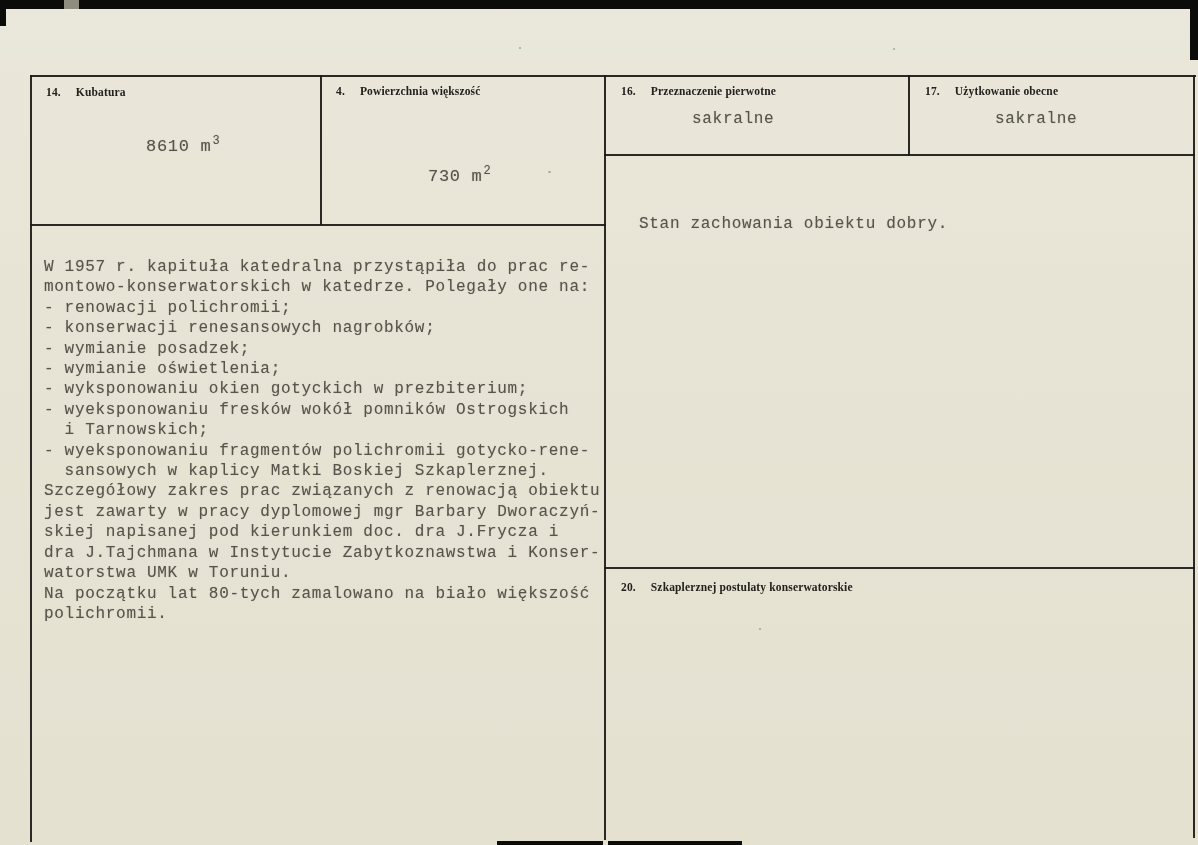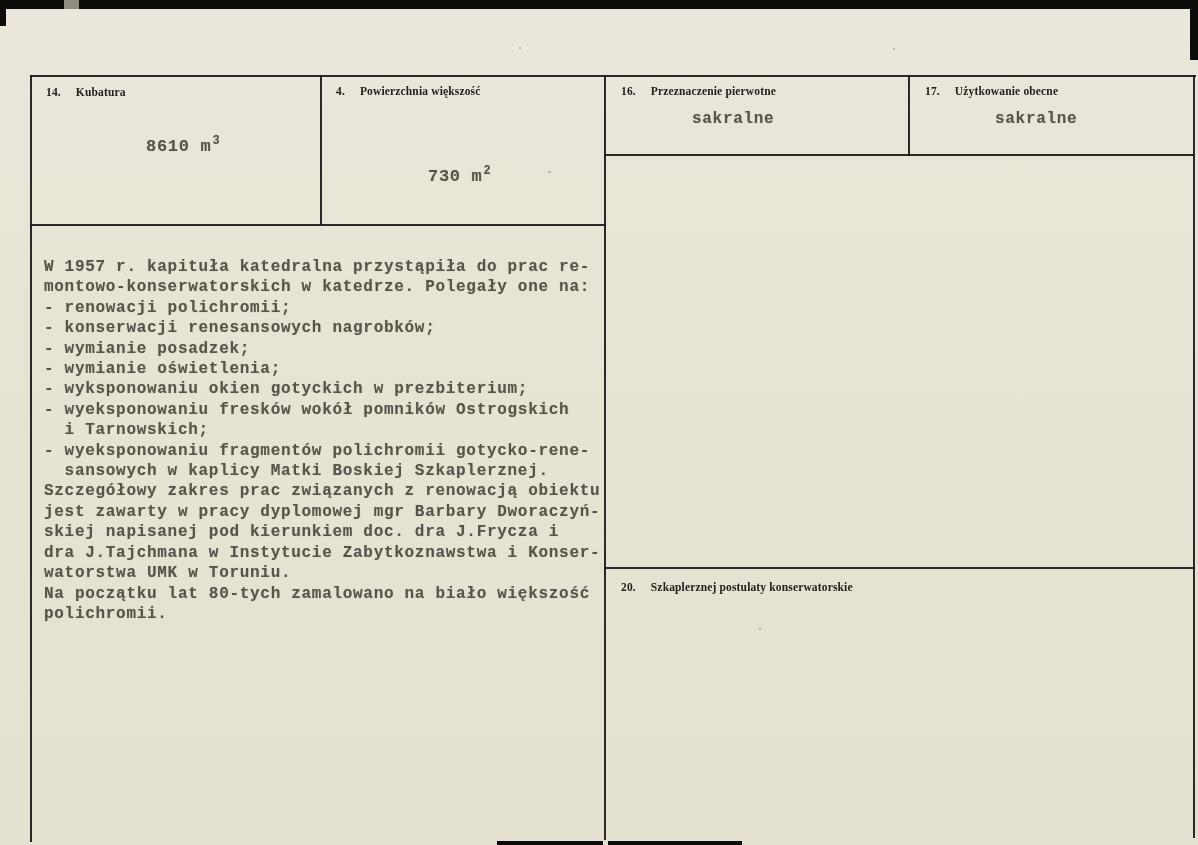--- a/index.html
+++ b/index.html
@@ -27,21 +27,20 @@
   }
   .plabel .ptxt.multiline { white-space:pre; }
   
   .typew {
     position:absolute;
     font-family:"Liberation Mono", "DejaVu Sans Mono", monospace;
     font-size:16px; letter-spacing:0.7px;
     color:#57554b;
     text-shadow:0 0 1px rgba(87,85,75,0.35);
     white-space:nowrap;
-    font-weight:bold;
   }
   .typew.big { font-size:17px; }
   .typew.pre { white-space:pre; line-height:20.4px; }
   .sup { font-size:12px; position:relative; top:-7px; margin-left:1px; }
   .speck { position:absolute; background:#6a675c; border-radius:50%; opacity:0.5; }
 </style>
 </head>
 <body>
 
 <div class="page">
@@ -108,19 +107,20 @@
 - wyeksponowaniu fragmentów polichromii gotycko-rene-
   sansowych w kaplicy Matki Boskiej Szkaplerznej.
 Szczegółowy zakres prac związanych z renowacją obiektu
 jest zawarty w pracy dyplomowej mgr Barbary Dworaczyń-
 skiej napisanej pod kierunkiem doc. dra J.Frycza i
 dra J.Tajchmana w Instytucie Zabytkoznawstwa i Konser-
 watorstwa UMK w Toruniu.
 Na początku lat 80-tych zamalowano na biało większość
 polichromii.</div>
 
+  <div class="typew" style="left:639px; top:215px;">Stan zachowania obiektu dobry.</div>
 
   <div class="plabel" style="left:621px; top:580px;align-items:flex-end;">
     <span class="pnum">20.</span>
     <span class="ptxt">Szkaplerznej postulaty konserwatorskie</span>
   </div>
 
 </div>
 
 </body></html>

